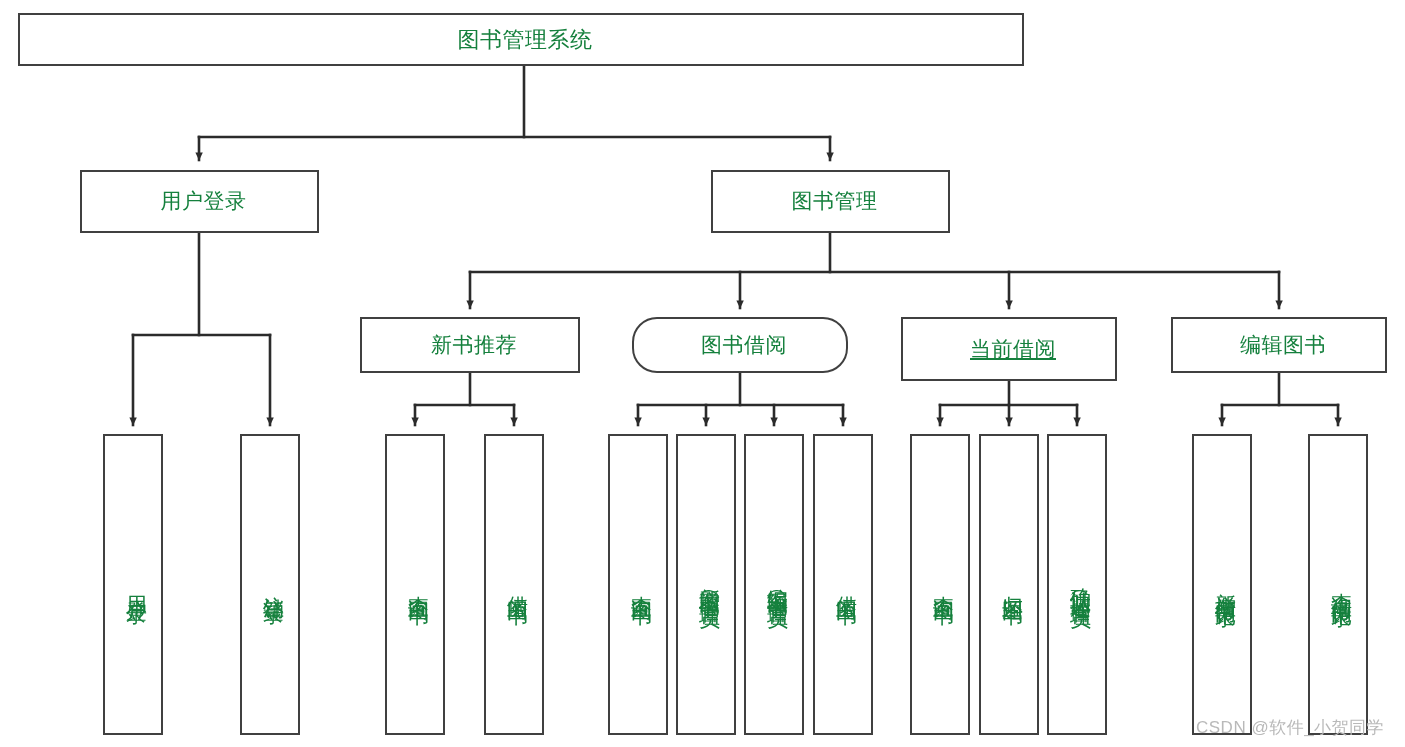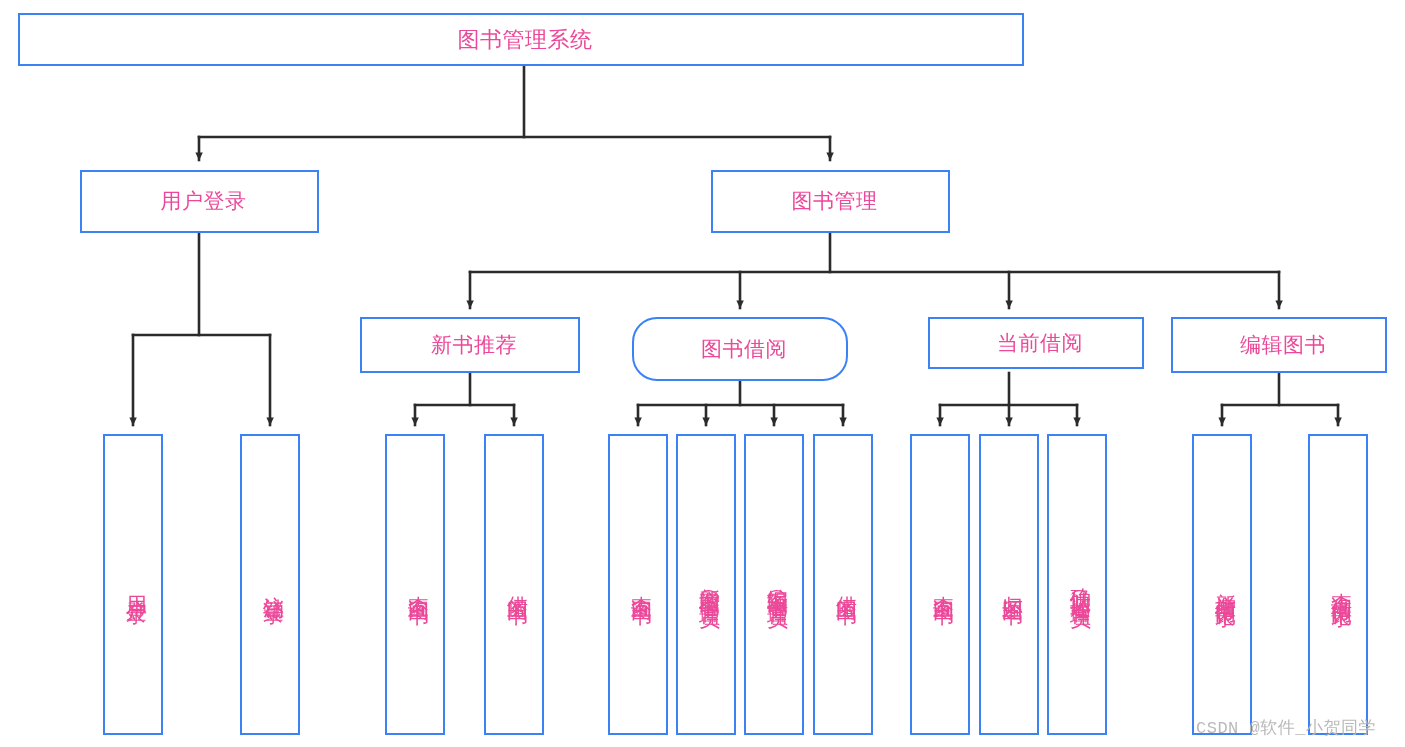--- a/index.html
+++ b/index.html
@@ -23,26 +23,26 @@
   svg#connectors {
     position: absolute;
     left: 0;
     top: 0;
     width: 1405px;
     height: 747px;
   }
   .node {
     position: absolute;
     box-sizing: border-box;
-    border: 2px solid #3b82f6;
+    border: 2px solid #404040;
     background: #ffffff;
     display: flex;
     align-items: center;
     justify-content: center;
-    color: #ec4899;
+    color: #15803d;
     padding-left: 8px;
   }
   .node-label {
     display: block;
     text-align: center;
     line-height: 1.18;
     white-space: pre-wrap;
   }
   .node.horizontal .node-label {
     font-size: 21px;
@@ -63,21 +63,20 @@
     line-height: 1;
     max-height: 100%;
   }
   .watermark {
     position: absolute;
     color: #b9b9b9;
     font-size: 17px;
     letter-spacing: 0.5px;
     white-space: nowrap;
     user-select: none;
-    font-family: Liberation Mono, monospace;
   }
 </style>
 </head>
 <body>
 
 <div id="diagram-root">
 
   <svg id="connectors" viewBox="0 0 1405 747" xmlns="http://www.w3.org/2000/svg">
     <defs>
       <marker id="arrow" markerWidth="9" markerHeight="9" refX="4.2" refY="7.6" orient="0" markerUnits="userSpaceOnUse">
@@ -135,24 +134,24 @@
   <div class="node horizontal" style="left:80px; top:170px; width:239px; height:63px;">
     <span class="node-label">用户登录</span>
   </div>
   <div class="node horizontal" style="left:360px; top:317px; width:220px; height:56px;">
     <span class="node-label">新书推荐</span>
   </div>
 
   <div class="node horizontal" style="left:711px; top:170px; width:239px; height:63px;">
     <span class="node-label">图书管理</span>
   </div>
-  <div class="node horizontal" style="left:632px; top:317px; width:216px; height:64px;border-radius:25px;">
+  <div class="node horizontal" style="left:632px; top:317px; width:216px; height:56px;border-radius:25px;">
     <span class="node-label">图书借阅</span>
   </div>
-  <div class="node horizontal" style="left:928px; top:317px; width:216px; height:52px;">
+  <div class="node horizontal" style="left:901px; top:317px; width:216px; height:64px;text-decoration:underline;">
     <span class="node-label">当前借阅</span>
   </div>
   <div class="node horizontal" style="left:1171px; top:317px; width:216px; height:56px;">
     <span class="node-label">编辑图书</span>
   </div>
 
   <div class="node vertical" style="left:103px; top:434px; width:60px; height:301px;">
     <span class="node-label">用户登录</span>
   </div>
   <div class="node vertical" style="left:240px; top:434px; width:60px; height:301px;">

